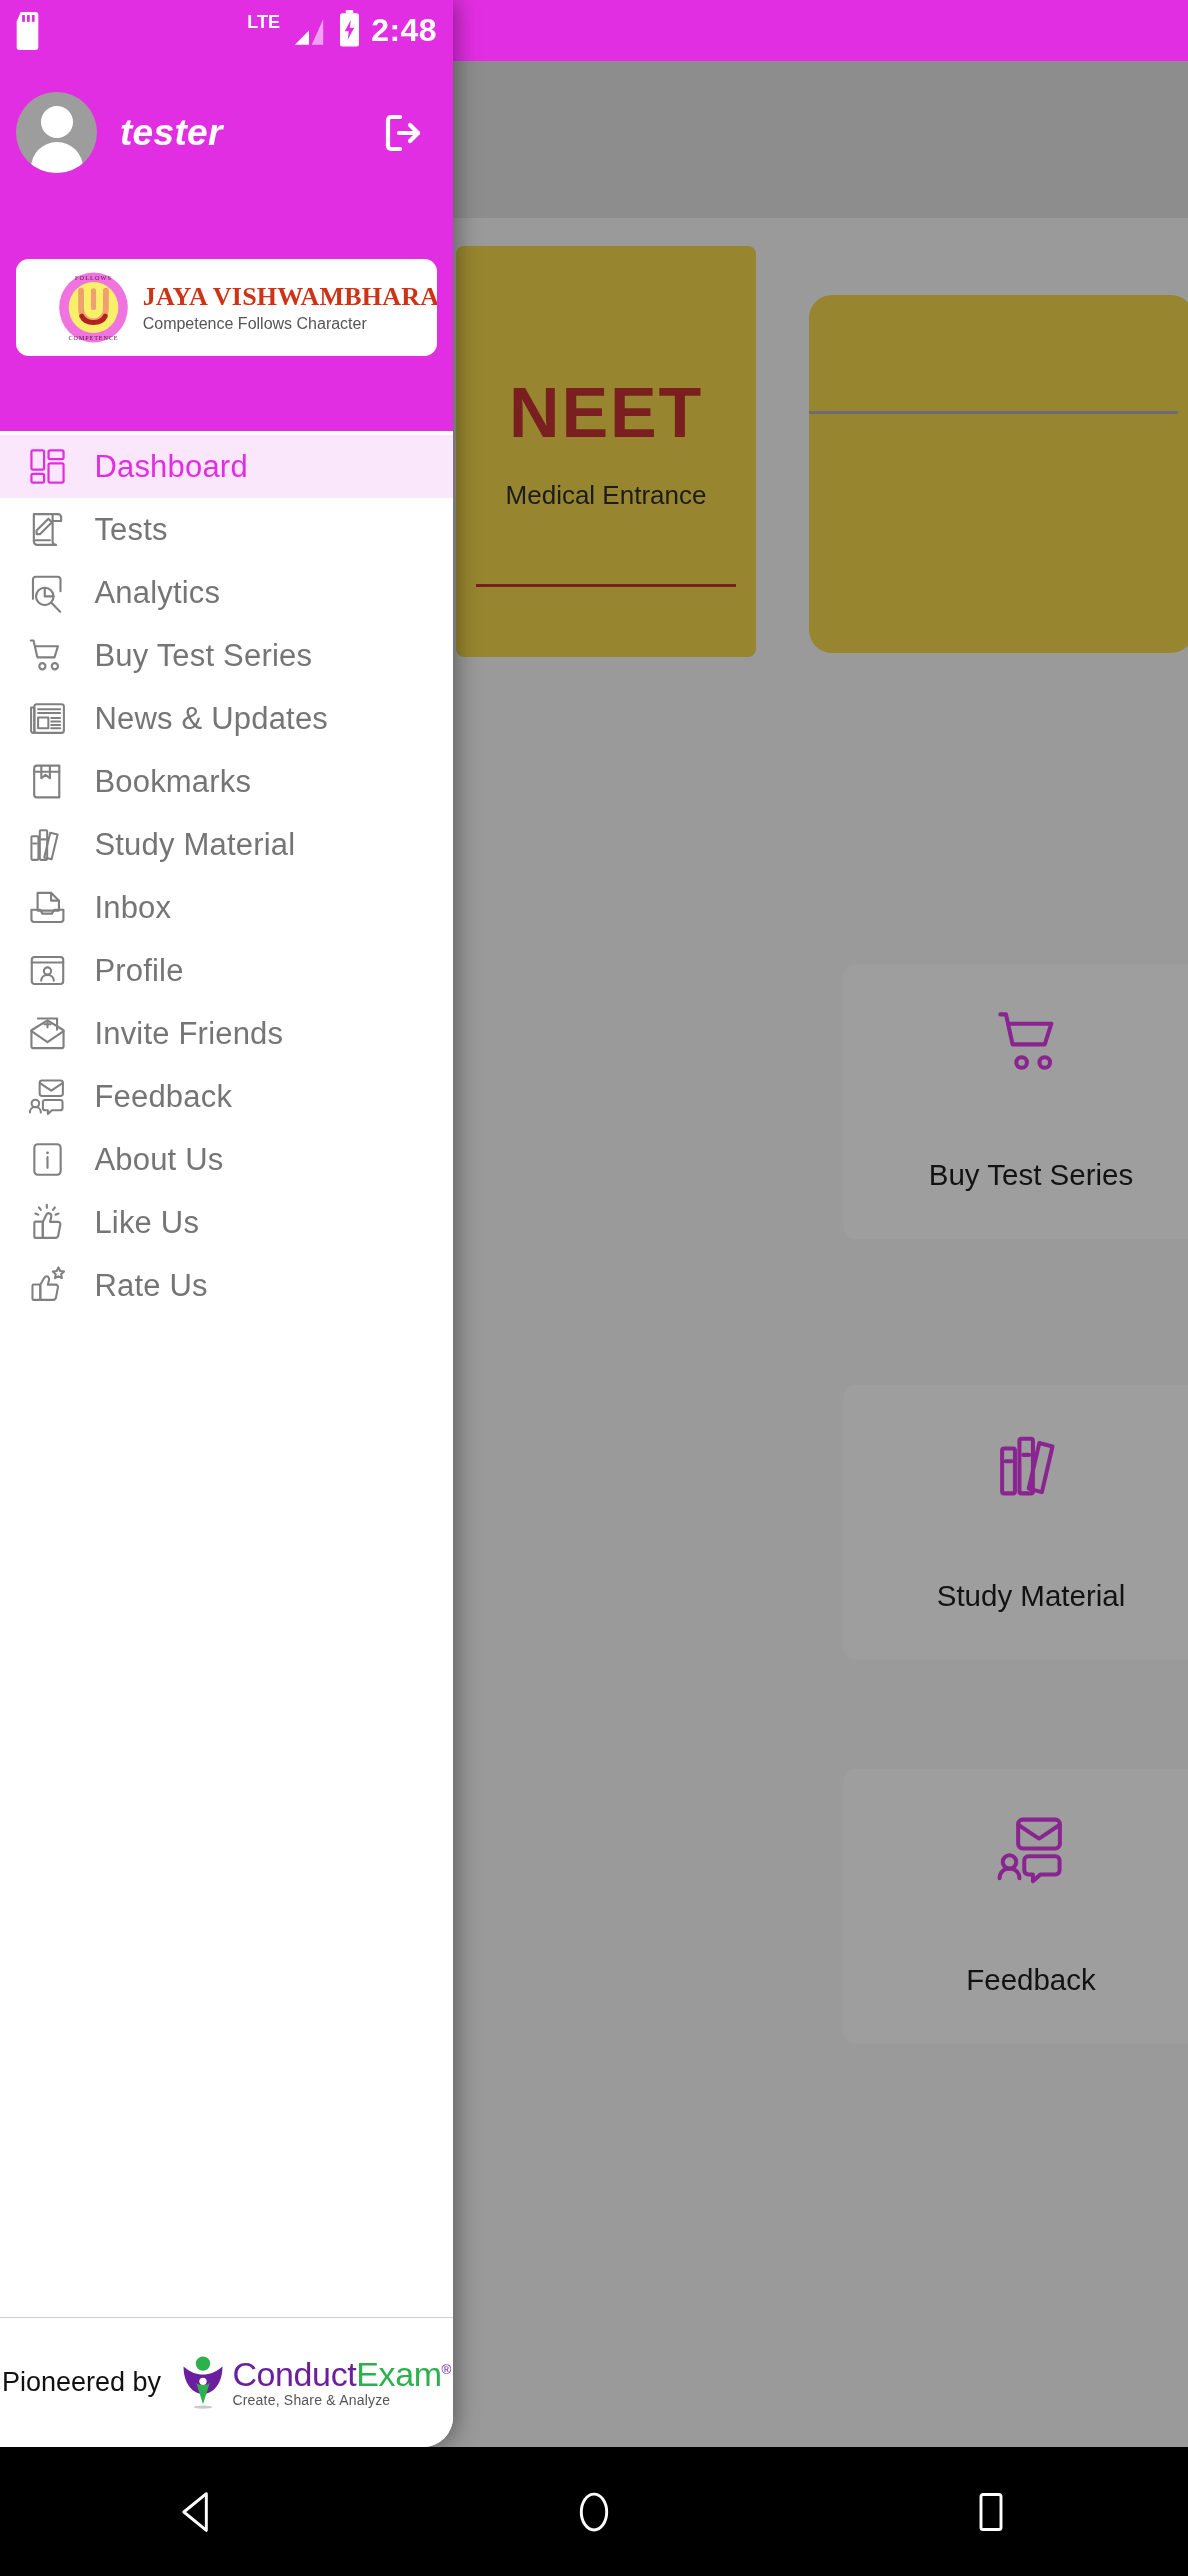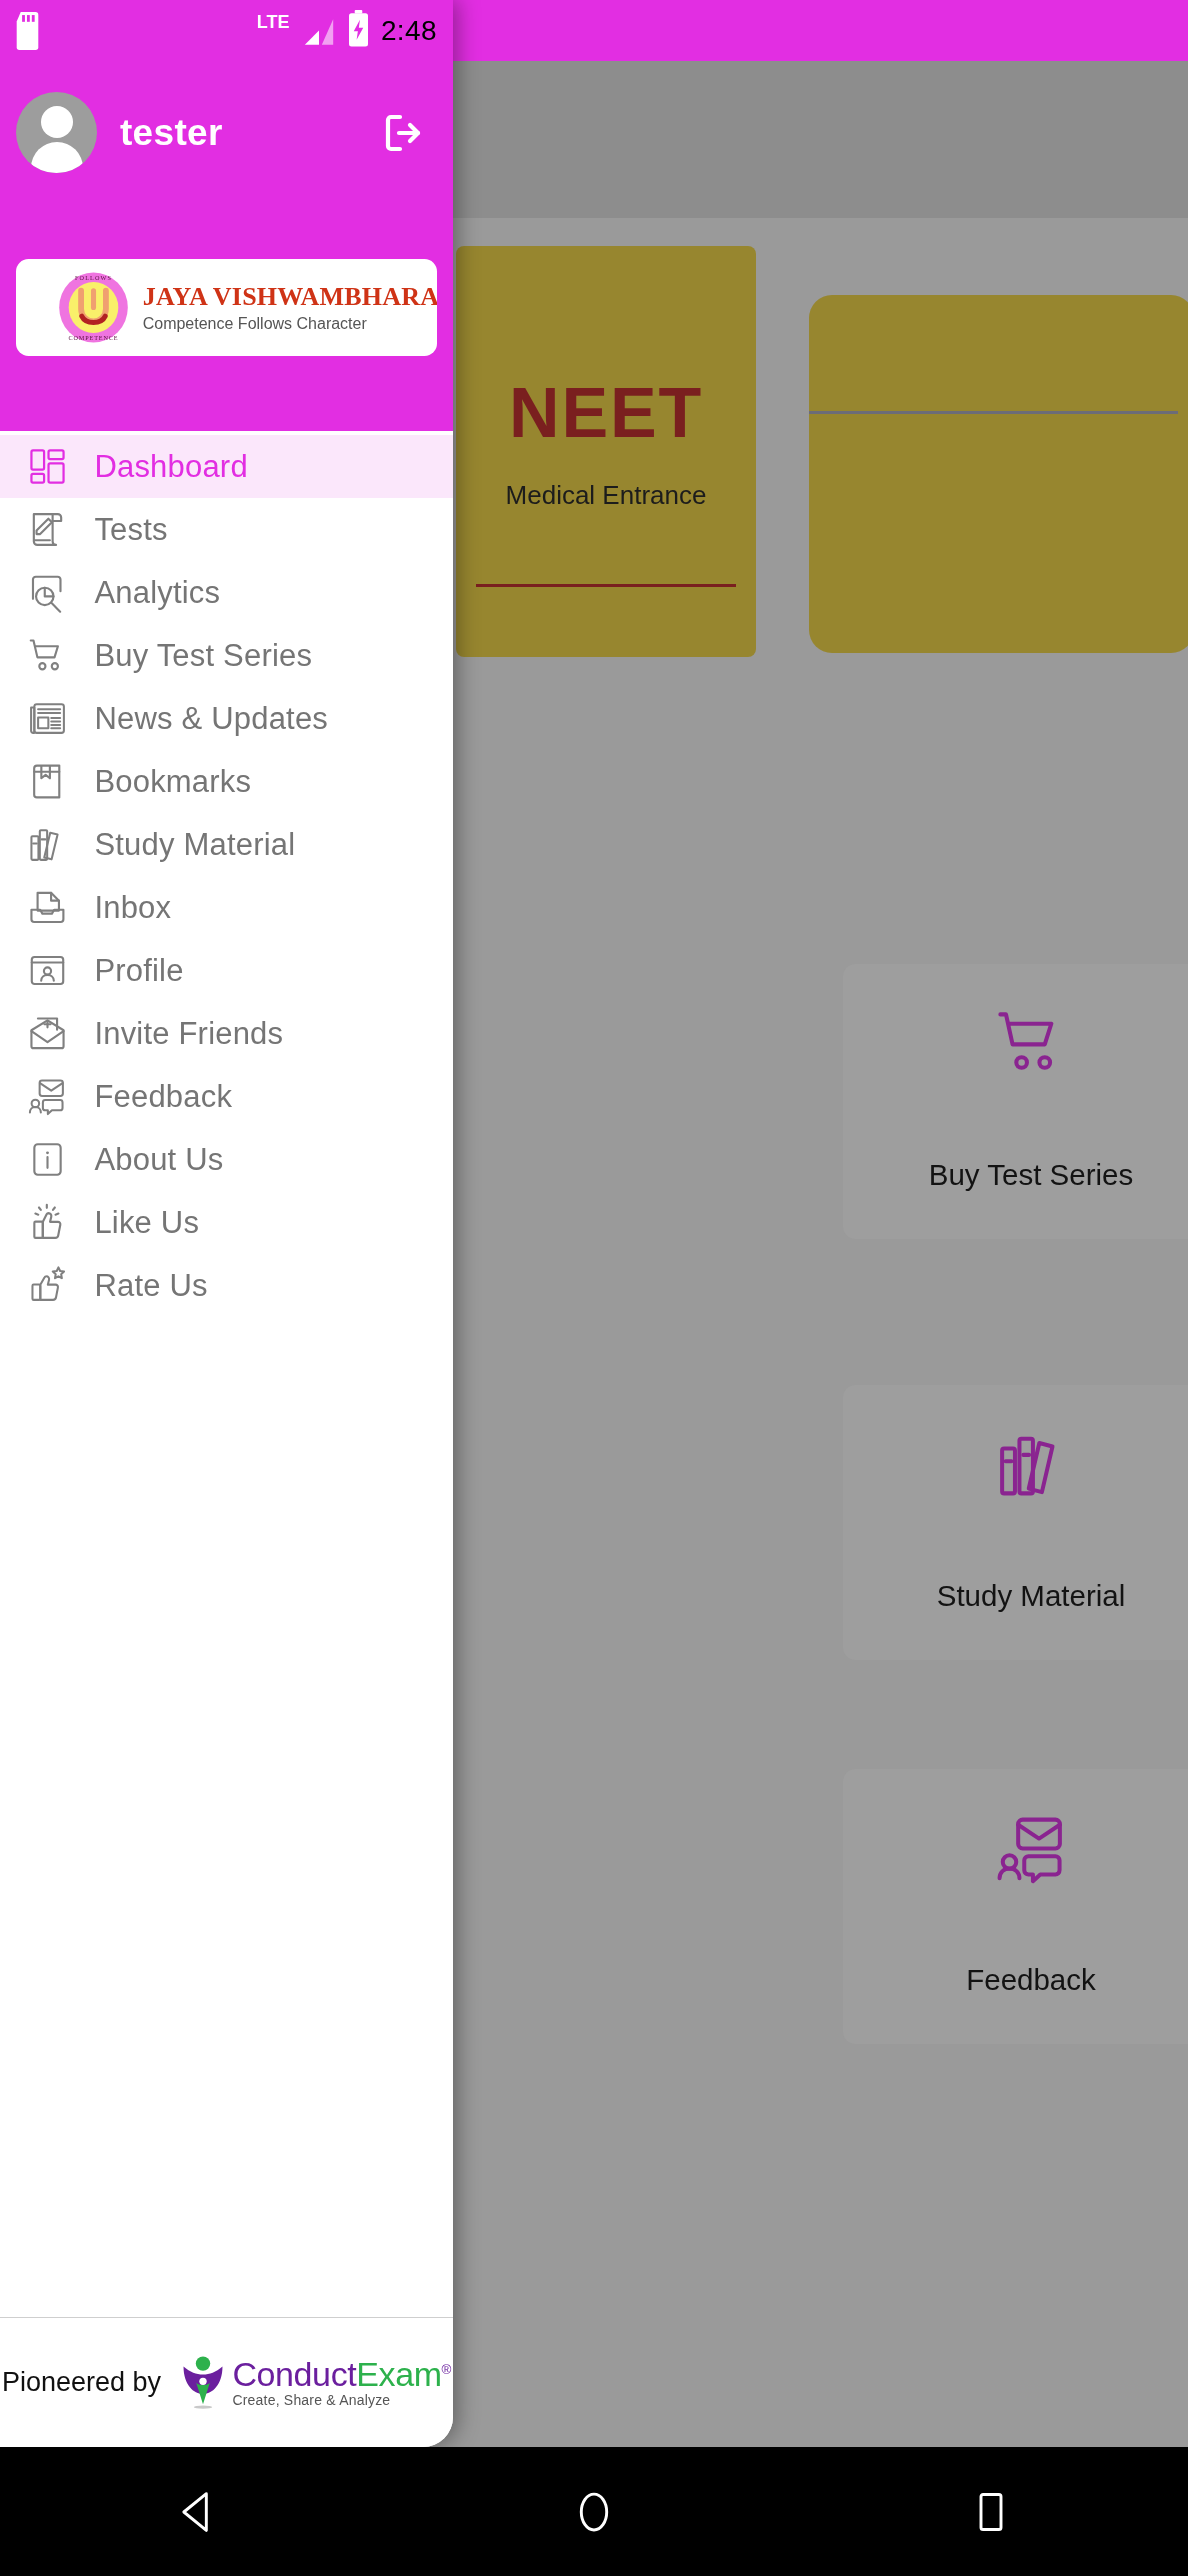--- a/index.html
+++ b/index.html
@@ -62,39 +62,39 @@
     position:relative; height:61px; display:flex; align-items:center;
     padding:0 14.3px;
   }
   .sd-icon{ width:27px; height:38px; }
   .statusbar-right{
     position:absolute; right:16px; top:0; height:61px;
     display:flex; align-items:center; gap:10.7px;
   }
   .lte-wrap{ display:flex; align-items:flex-end; gap:11px; }
   .lte-text{ font-size:18px; font-weight:bold; color:#fff; line-height:1; margin-bottom:18px; }
-  .clock{ font-size:28px; color:#000000; font-weight:400; letter-spacing:0.4px; }
+  .clock{ font-size:32px; color:#ffffff; font-weight:700; letter-spacing:0.4px; }
 
   .profile-row{
     display:flex; align-items:center; height:143px; padding:0 16px; position:relative;
   }
   .avatar{
     width:81px; height:81px; border-radius:50%; background:#9d9d9d;
     position:relative; overflow:hidden; flex:0 0 auto;
   }
   .avatar::before{
     content:""; position:absolute; left:50%; top:14.3px; transform:translateX(-50%);
     width:32px; height:32px; border-radius:50%; background:#fff;
   }
   .avatar::after{
     content:""; position:absolute; left:50%; top:50px; transform:translateX(-50%);
     width:52px; height:52px; border-radius:50% 50% 0 0; background:#fff;
   }
   .username{
-    margin-left:23px; color:#fff; font-size:37px; font-weight:bold; letter-spacing:0.3px;
+    margin-left:23px; color:#fff; font-size:37px; font-weight:bold; letter-spacing:0.3px;font-style:italic;
   }
   .logout-btn{
     position:absolute; right:23px; top:50%; transform:translateY(-50%);
     width:52px; height:52px; display:flex; align-items:center; justify-content:center;
     cursor:pointer;
   }
 
   .logo-banner{
     position:absolute; left:16px; right:16px; top:259px; height:97px;
     background:#fff; border-radius:12.5px; display:flex; align-items:center; padding:0 7.2px;

